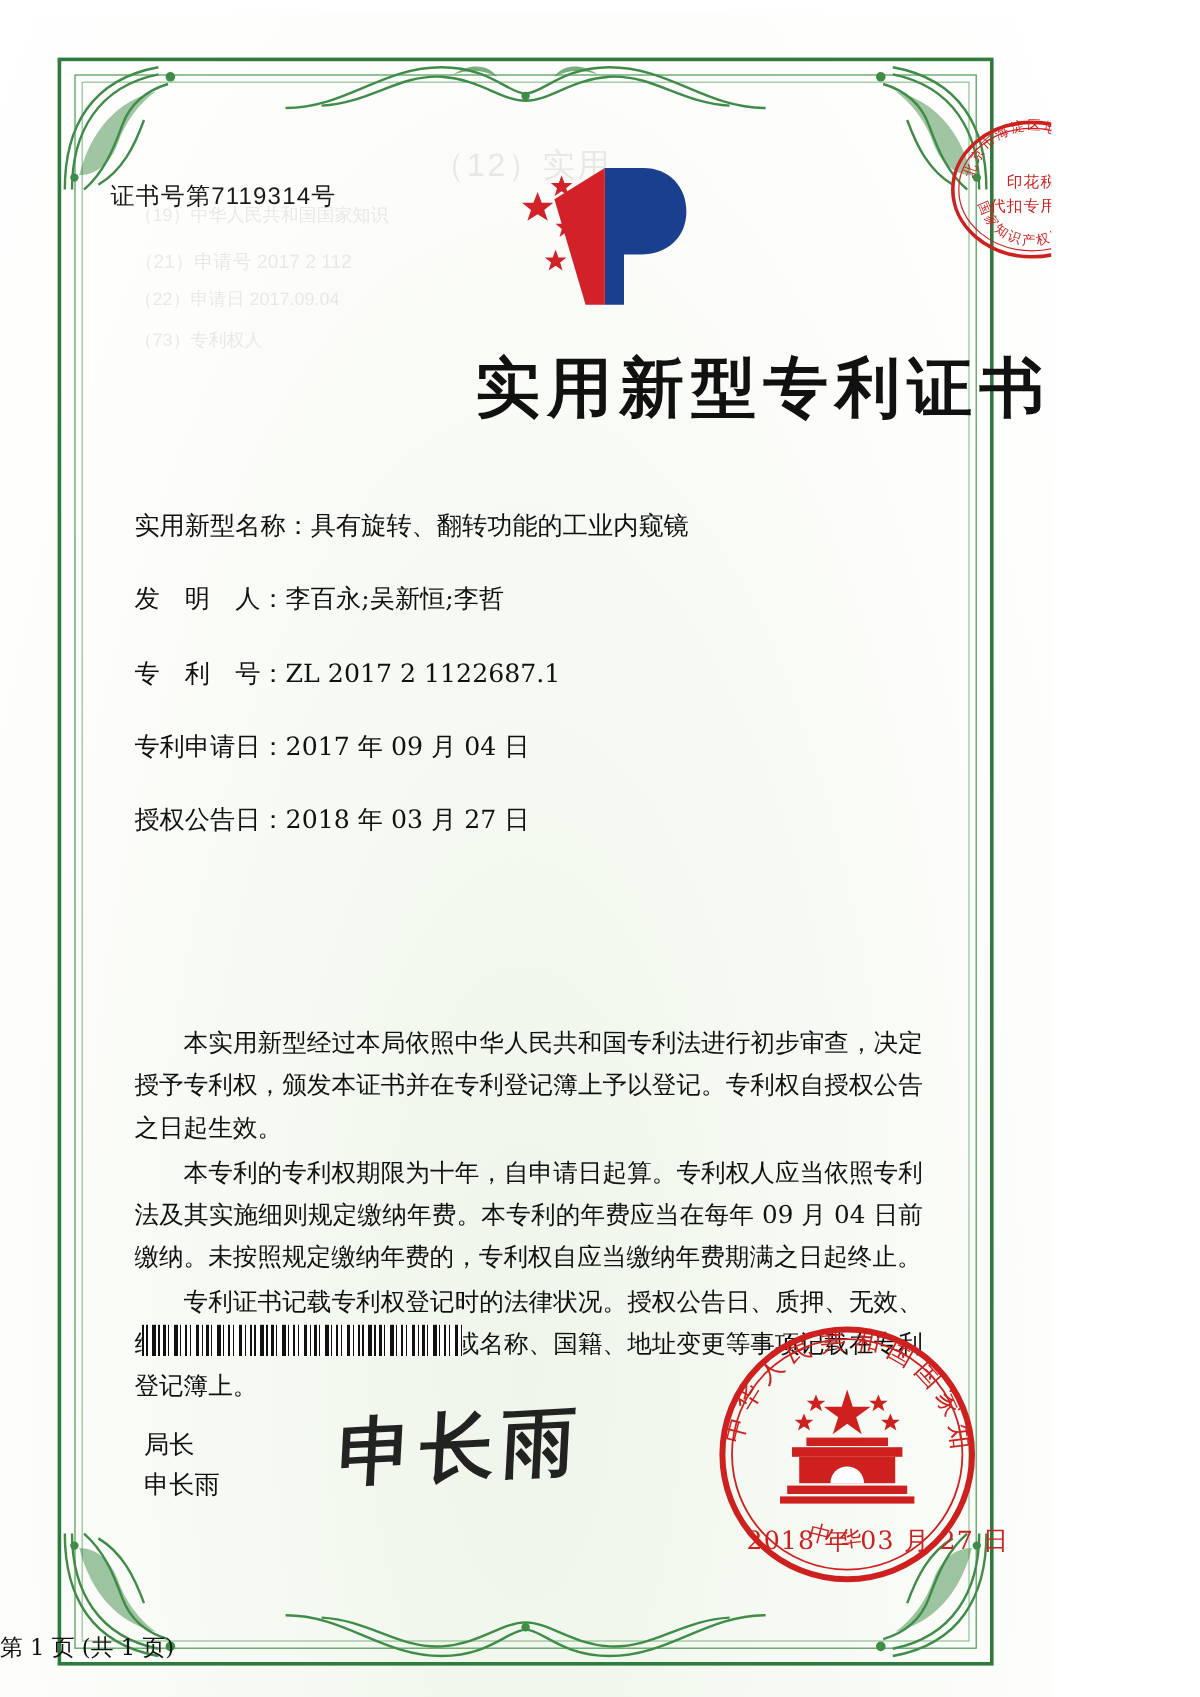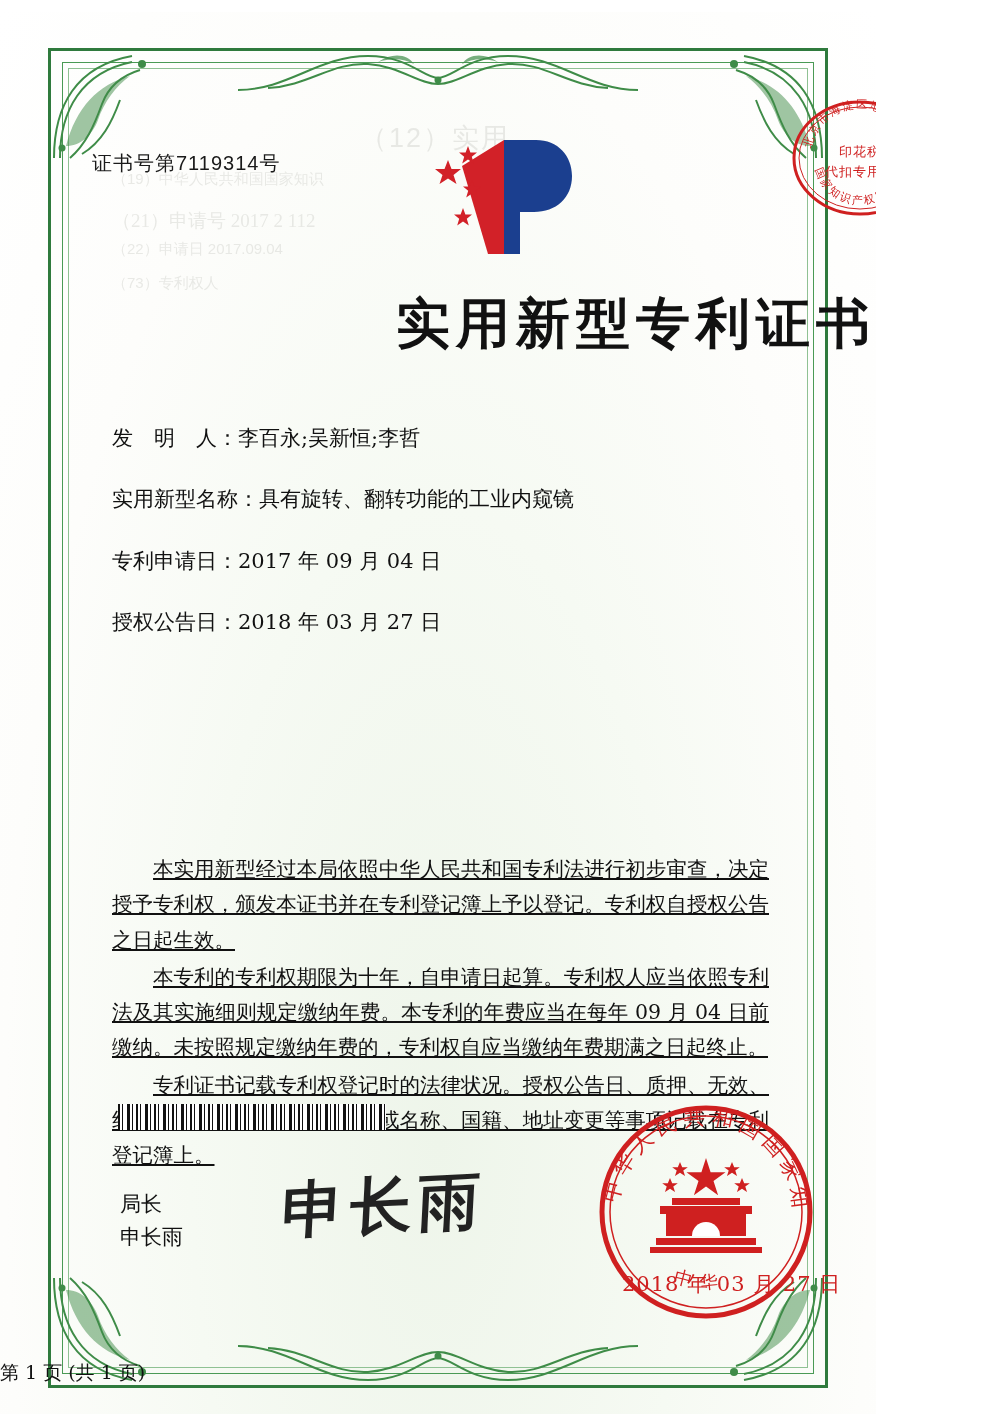--- a/index.html
+++ b/index.html
@@ -23,21 +23,21 @@
   .ghost {
     position: absolute;
     color: #d8d9d4;
     opacity: .55;
     font-family: "Liberation Sans", sans-serif;
     pointer-events: none;
     user-select: none;
   }
   .ghost-1 { left: 360px; top: 108px; font-size: 27px; letter-spacing: 2px; }
   .ghost-2 { left: 112px; top: 158px; font-size: 15px; }
-  .ghost-3 { left: 112px; top: 196px; font-size: 19px; font-family: Liberation Serif, serif; }
+  .ghost-3 { left: 112px; top: 196px; font-size: 16px; }
   .ghost-4 { left: 112px; top: 228px; font-size: 15px; }
   .ghost-5 { left: 112px; top: 262px; font-size: 15px; }
 
   
   .border-outer {
     position: absolute;
     left: 48px; top: 36px; right: 48px; bottom: 38px;
     border: 3px solid #2f7a3d;
   }
   .border-inner {
@@ -112,21 +112,20 @@
   .field-value { display: inline; }
 
   .body-text {
     position: absolute;
     left: 112px; right: 107px; top: 840px;
     font-size: 20.5px;
     line-height: 1.72;
     color: #111;
     text-align: justify;
     font-family: "DejaVu Serif", serif;
-    text-decoration: underline;
   }
   .body-text p {
     margin: 0 0 2px 0;
     text-indent: 41px;
   }
 
   .barcode {
     position: absolute;
     left: 118px; top: 1092px;
     height: 26px;
@@ -279,24 +278,27 @@
       <polygon points="36,14 38.4,20.5 45,20.5 39.8,24.8 41.8,31.4 36,27.4 30.2,31.4 32.2,24.8 27,20.5 33.6,20.5"></polygon>
       <polygon points="40,48 42.4,54.5 49,54.5 43.8,58.8 45.8,65.4 40,61.4 34.2,65.4 36.2,58.8 31,54.5 37.6,54.5"></polygon>
       <polygon points="31,76 33.4,82.5 40,82.5 34.8,86.8 36.8,93.4 31,89.4 25.2,93.4 27.2,86.8 22,82.5 28.6,82.5"></polygon>
     </g>
   </svg>
 
   <div class="title">实用新型专利证书</div>
 
   <div class="fields">
     <div class="field-row">
+      <span class="field-label">实用新型名称：</span><span class="field-value">具有旋转、翻转功能的工业内窥镜</span>
+    </div>
+    <div class="field-row">
       <span class="field-label">发　明　人：</span><span class="field-value">李百永;吴新恒;李哲</span>
     </div>
     <div class="field-row">
-      <span class="field-label">实用新型名称：</span><span class="field-value">具有旋转、翻转功能的工业内窥镜</span>
+      <span class="field-label">专　利　号：</span><span class="field-value">ZL 2017 2 1122687.1</span>
     </div>
     <div class="field-row">
       <span class="field-label">专利申请日：</span><span class="field-value">2017 年 09 月 04 日</span>
     </div>
     <div class="field-row">
       <span class="field-label">授权公告日：</span><span class="field-value">2018 年 03 月 27 日</span>
     </div>
   </div>
 
   <div class="body-text">

